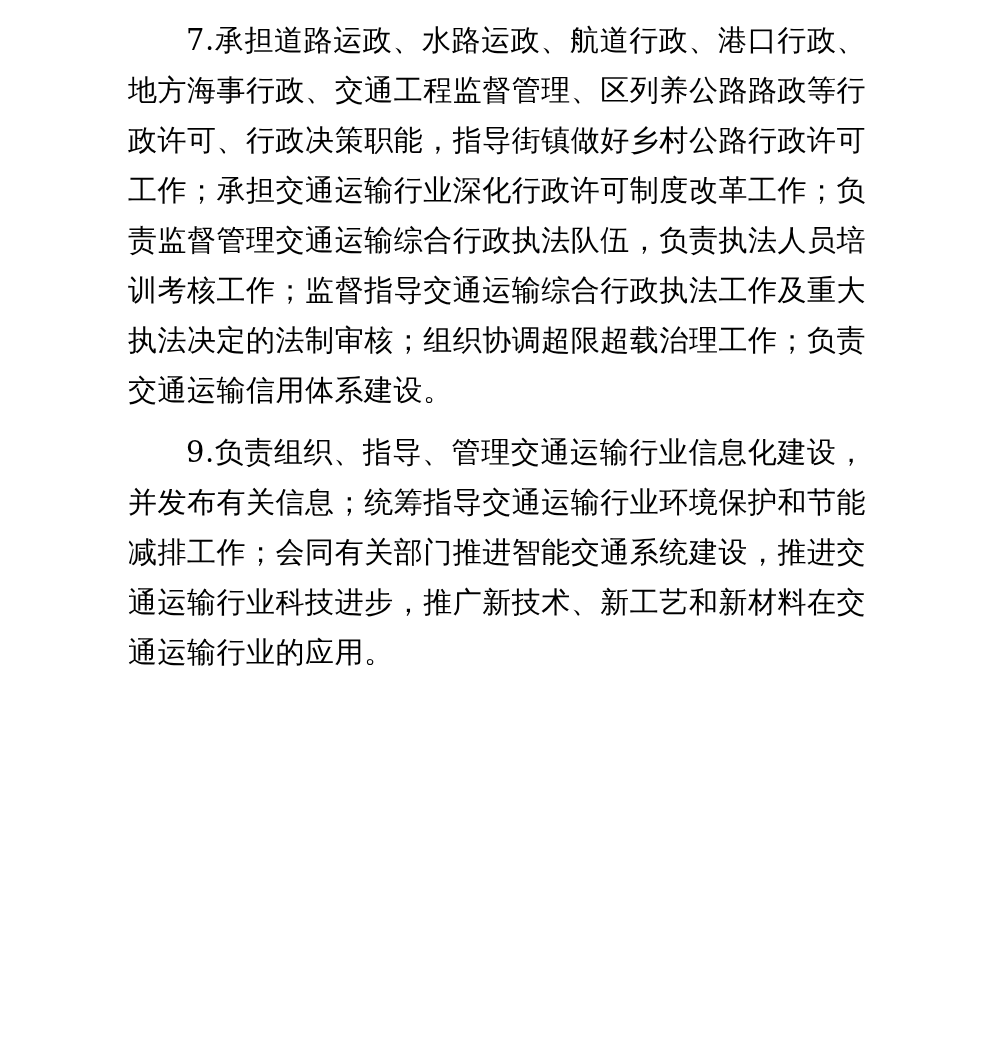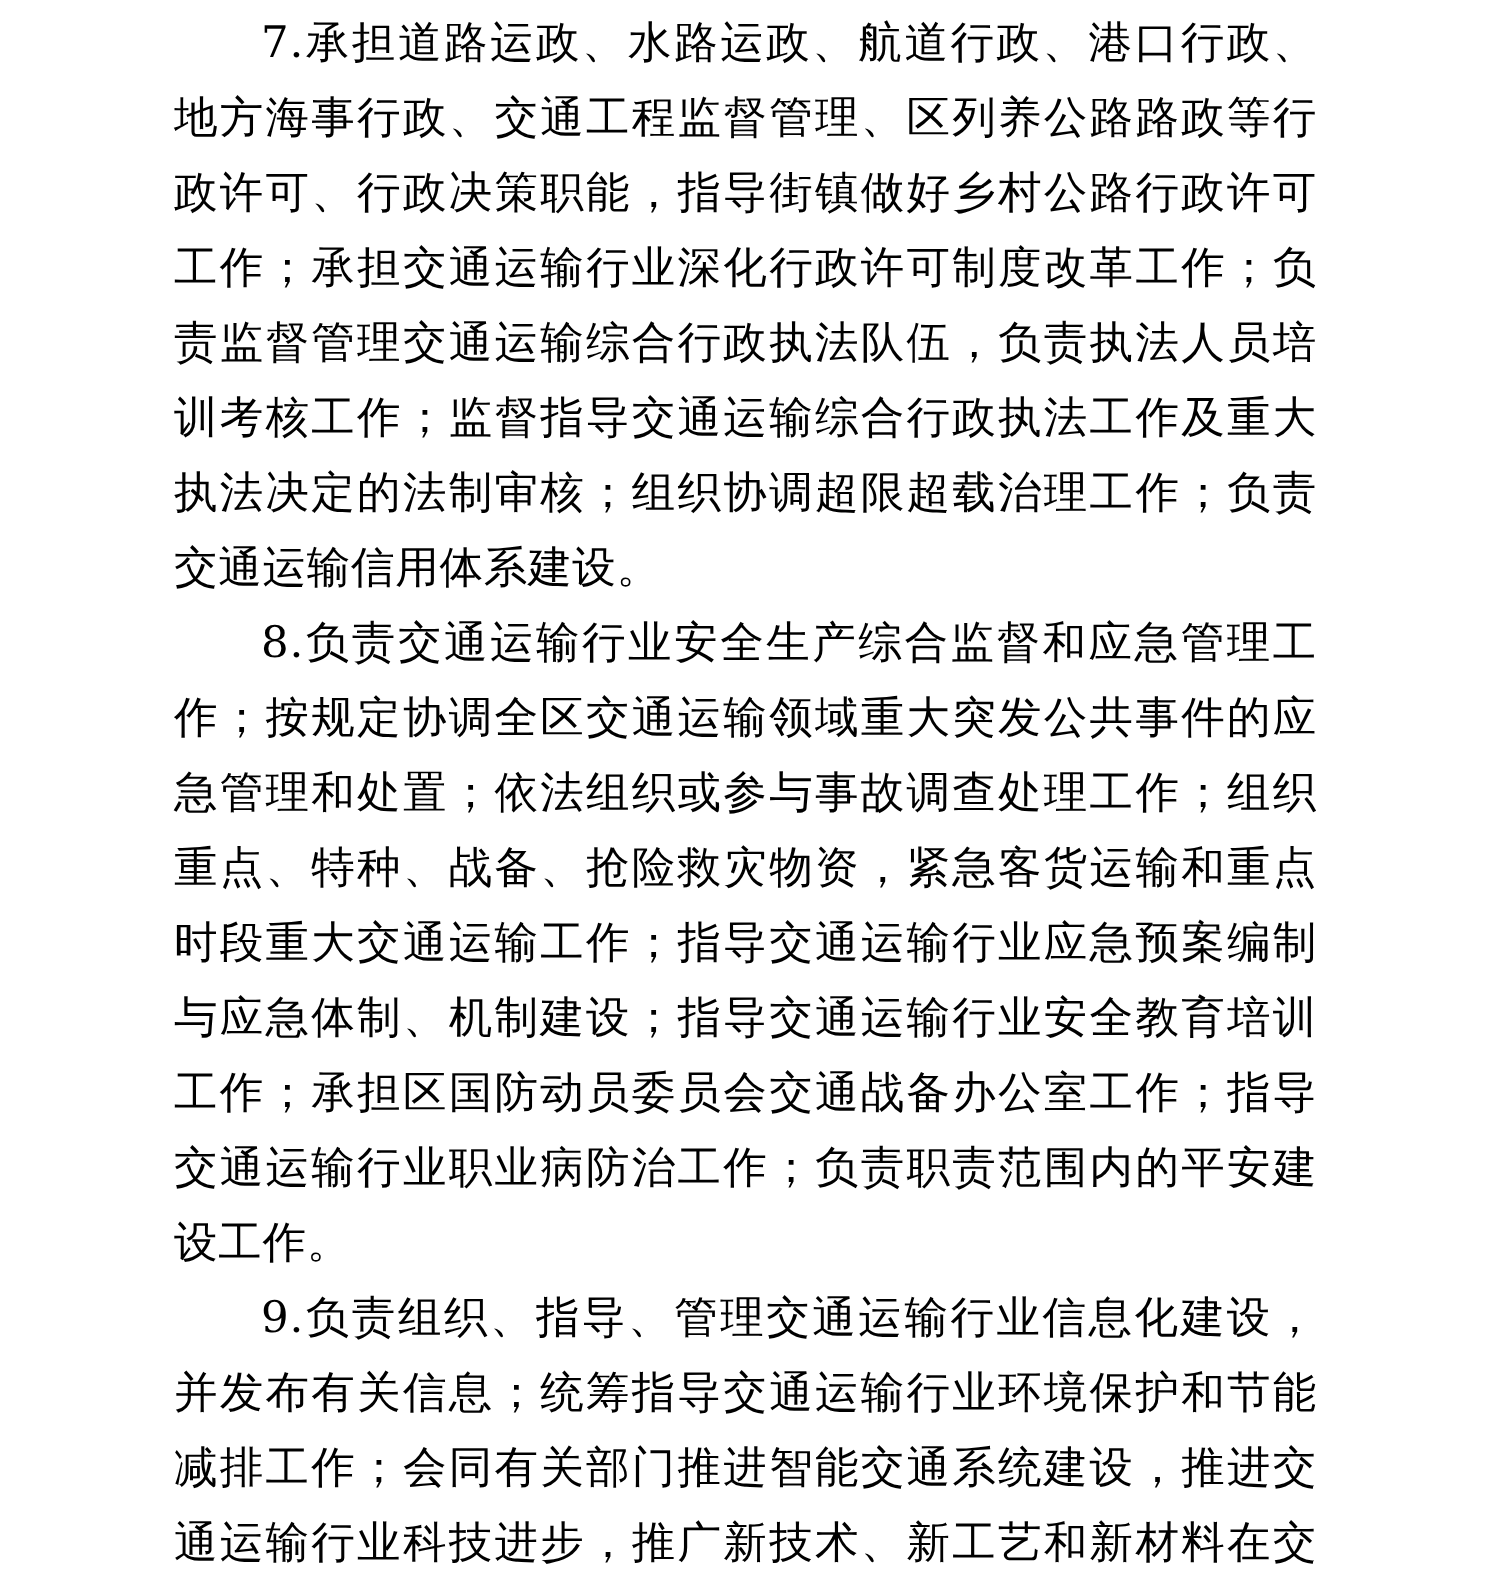--- a/index.html
+++ b/index.html
@@ -12,35 +12,34 @@
     width: 1000px;
     height: 1053px;
     background: #ffffff;
     color: #000000;
     box-sizing: border-box;
     padding: 3px 122px 0 116px;
     overflow: hidden;
     font-family: "DejaVu Serif", "Liberation Serif", serif;
   }
   .para {
-    margin: 0;
+    margin: 12px;
     padding: 0;
     font-size: 29px;
     line-height: 50px;
     text-align: justify;
     text-justify: inter-ideograph;
     text-indent: 2em;
     letter-spacing: 0.5px;
     word-break: break-all;
   }
   .para-number {
     font-family: "DejaVu Serif", "Liberation Serif", serif;
   }
 </style>
 </head>
 <body>
 
 <div class="page">
   <p class="para"><span class="para-number">7.</span><span class="para-text">承担道路运政、水路运政、航道行政、港口行政、地方海事行政、交通工程监督管理、区列养公路路政等行政许可、行政决策职能，指导街镇做好乡村公路行政许可工作；承担交通运输行业深化行政许可制度改革工作；负责监督管理交通运输综合行政执法队伍，负责执法人员培训考核工作；监督指导交通运输综合行政执法工作及重大执法决定的法制审核；组织协调超限超载治理工作；负责交通运输信用体系建设。</span></p>
-  <p class="para"><span class="para-number">8.</span><span class="para-text">负责交通运输行业安全生产综合监督和应急管理工作；按规定协调全区交通运输领域重大突发公共事件的应急管理和处置；依法组织或参与事故调查处理工作；组织重点、特种、战备、抢险救灾物资，紧急客货运输和重点时段重大交通运输工作；指导交通运输行业应急预案编制与应急体制、机制建设；指导交通运输行业安全教育培训工作；承担区国防动员委员会交通战备办公室工作；指导交通运输行业职业病防治工作；负责职责范围内的平安建设工作。</span></p>
   <p class="para"><span class="para-number">9.</span><span class="para-text">负责组织、指导、管理交通运输行业信息化建设，并发布有关信息；统筹指导交通运输行业环境保护和节能减排工作；会同有关部门推进智能交通系统建设，推进交通运输行业科技进步，推广新技术、新工艺和新材料在交通运输行业的应用。</span></p>
 
 </div>
 
 </body></html>

